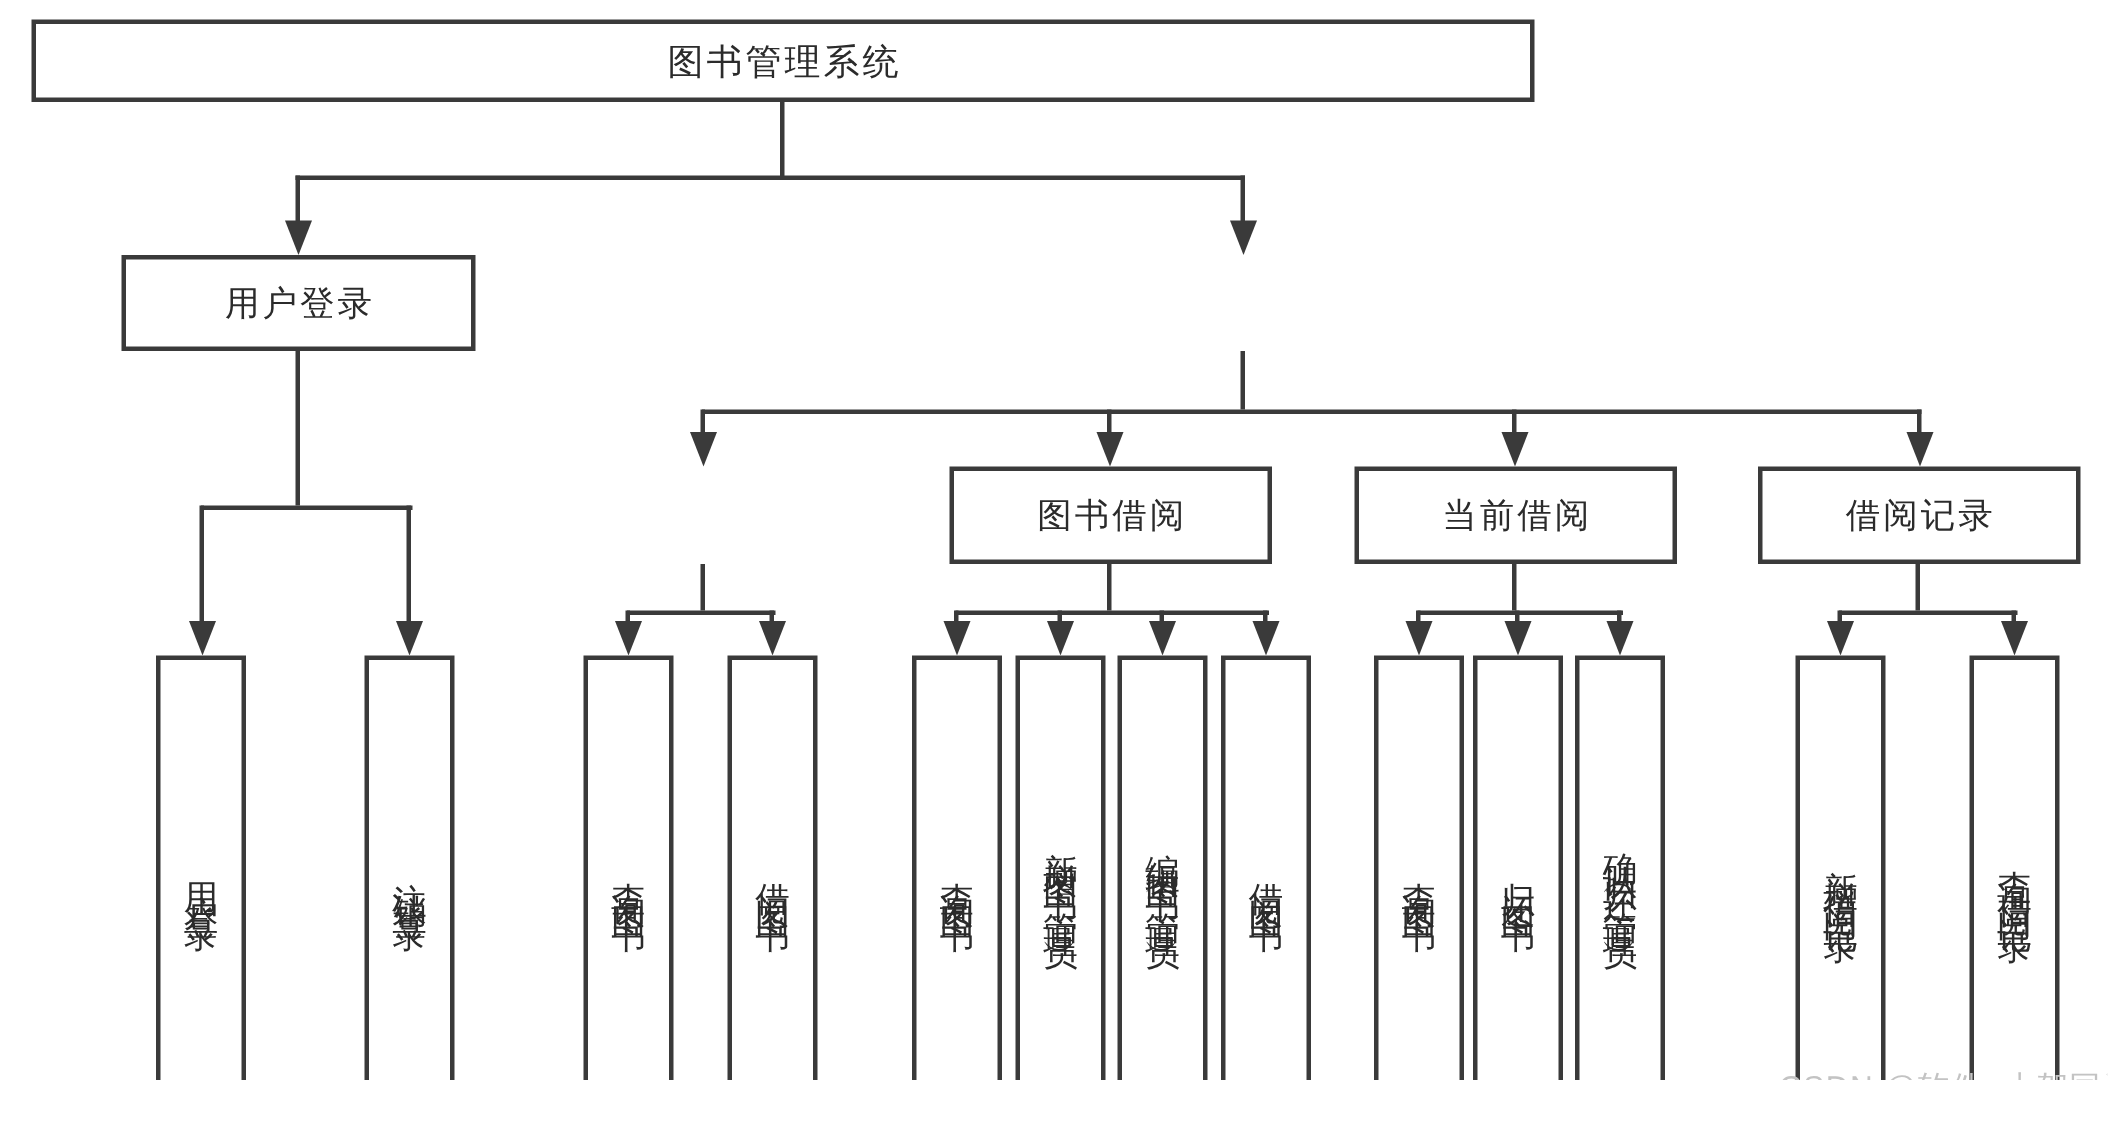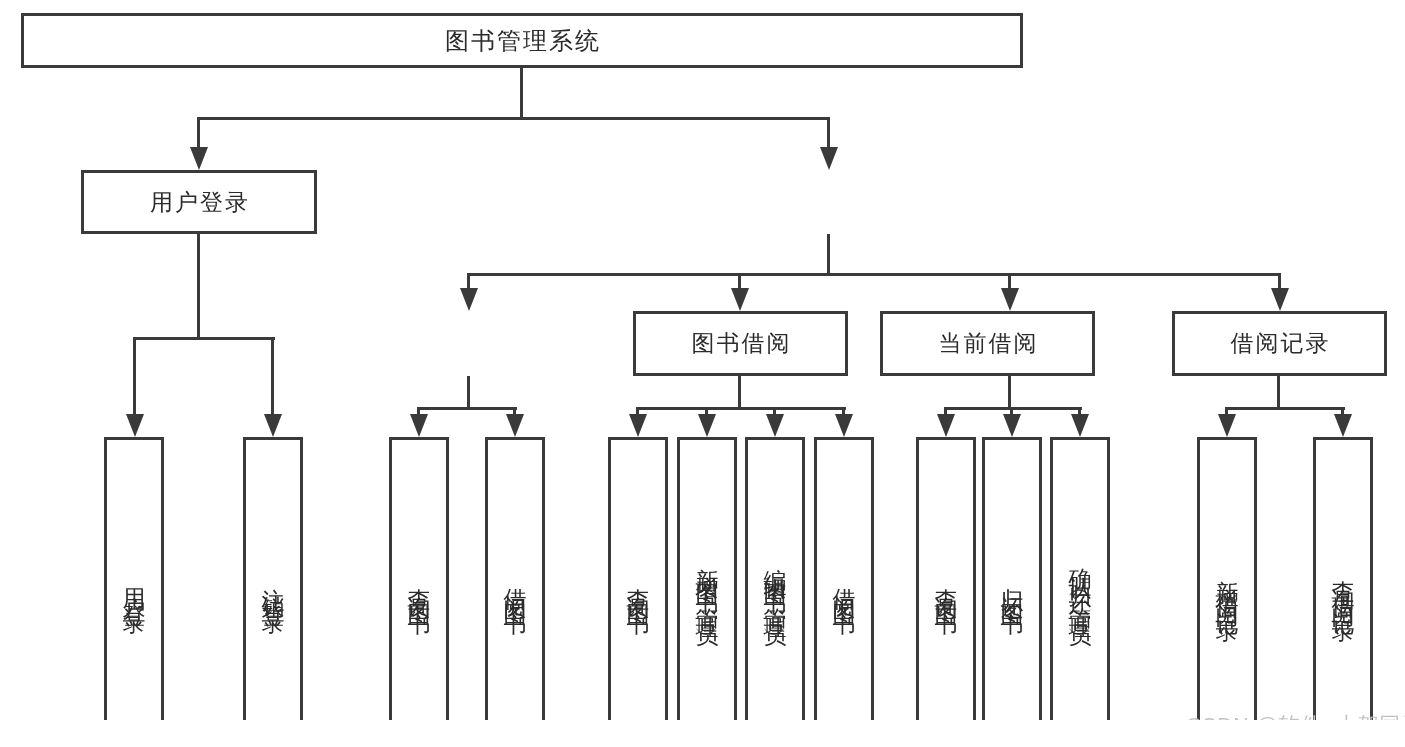--- a/index.html
+++ b/index.html
@@ -104,21 +104,21 @@
   <div class="vline" style="left:738px;top:273px;height:17px;"></div>
   <div class="arr" style="left:731px;top:288px;"></div>
   <div class="vline" style="left:1008px;top:273px;height:17px;"></div>
   <div class="arr" style="left:1001px;top:288px;"></div>
   <div class="vline" style="left:1278px;top:273px;height:17px;"></div>
   <div class="arr" style="left:1271px;top:288px;"></div>
 
   <div class="node" style="left:633px;top:311px;width:215px;height:65px;">
     <span class="lbl">图书借阅</span>
   </div>
-  <div class="node" style="left:880px;top:311px;width:215px;height:65px;">
+  <div class="node" style="left:903px;top:311px;width:215px;height:65px;">
     <span class="lbl">当前借阅</span>
   </div>
   <div class="node" style="left:1172px;top:311px;width:215px;height:65px;">
     <span class="lbl">借阅记录</span>
   </div>
 
   <div class="vline" style="left:467px;top:376px;height:31px;"></div>
   <div class="hline" style="left:418px;top:407px;width:99px;"></div>
   <div class="vline" style="left:417px;top:407px;height:9px;"></div>
   <div class="arr" style="left:410px;top:414px;"></div>

